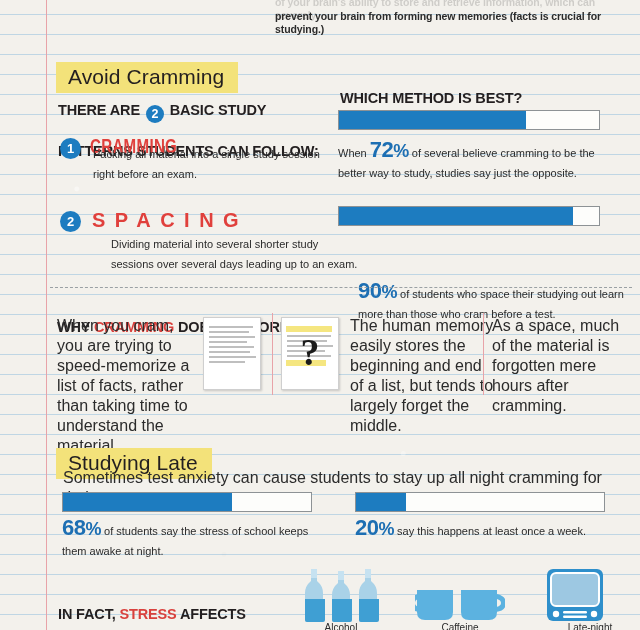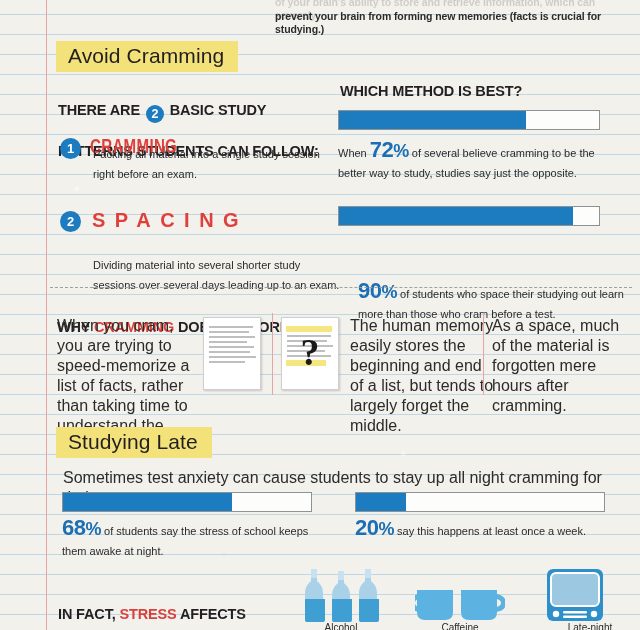--- a/index.html
+++ b/index.html
@@ -70,20 +70,21 @@
   
   .hl-title {
     position: absolute;
     font-size: 21px;
     font-weight: normal;
     color: #231f20;
     background: #f3e27a;
     padding: 3px 14px 4px 12px;
     letter-spacing: .1px;
     white-space: nowrap;
+    margin-top: 21px;
   }
 
   
   .blk-head {
     position: absolute;
     font-size: 14.5px;
     font-weight: bold;
     line-height: 19px;
     color: #231f20;
     letter-spacing: -.15px;
@@ -238,29 +239,29 @@
   <div class="intro-line faded">of your brain's ability to store and retrieve information, which can severely</div>
   <div class="intro-line">prevent your brain from forming new memories (facts is crucial for studying.)</div>
 
   <div class="hl-title" style="left:56px; top:41px;">Avoid Cramming</div>
 
   <div class="blk-head" style="left:58px; top:82px; width:275px;">
     <span>THERE ARE </span><span class="badge-2">2</span><span> BASIC STUDY</span><br>
     <span>PATTERNS STUDENTS CAN FOLLOW:</span>
   </div>
 
-  <div class="blk-head" style="left:340px; top:82px;">WHICH METHOD IS BEST?</div>
+  <div class="blk-head" style="left:340px; top:89px;">WHICH METHOD IS BEST?</div>
 
   <div class="num-circle" style="left:60px; top:138px;">1</div>
   <div class="item-title condensed" style="left:90px; top:134px;">CRAMMING</div>
   <div class="item-desc" style="left:93px; top:144px;">Packing all material into a single study session right before an exam.</div>
 
   <div class="num-circle" style="left:60px; top:211px;">2</div>
   <div class="item-title spaced" style="left:92px; top:209px;">SPACING</div>
-  <div class="item-desc" style="left:93px; top:234px;margin-top:21px;">Dividing material into several shorter study sessions over several days leading up to an exam.</div>
+  <div class="item-desc" style="left:111px; top:234px;">Dividing material into several shorter study sessions over several days leading up to an exam.</div>
 
   <div class="bar-track" style="left:338px; top:110px; width:262px;">
     <div class="bar-fill" id="bar-72" style="width: 72%;"></div>
   </div>
   <div class="stat-line" style="left:338px; top:140px;">
     <span>When </span><span class="pct">72<span class="sym">%</span></span><span> of several believe cramming to be the better way to study, studies say just the opposite.</span>
   </div>
 
   <div class="bar-track" style="left:338px; top:206px; width:262px;">
     <div class="bar-fill" id="bar-90" style="width: 90%;"></div>

